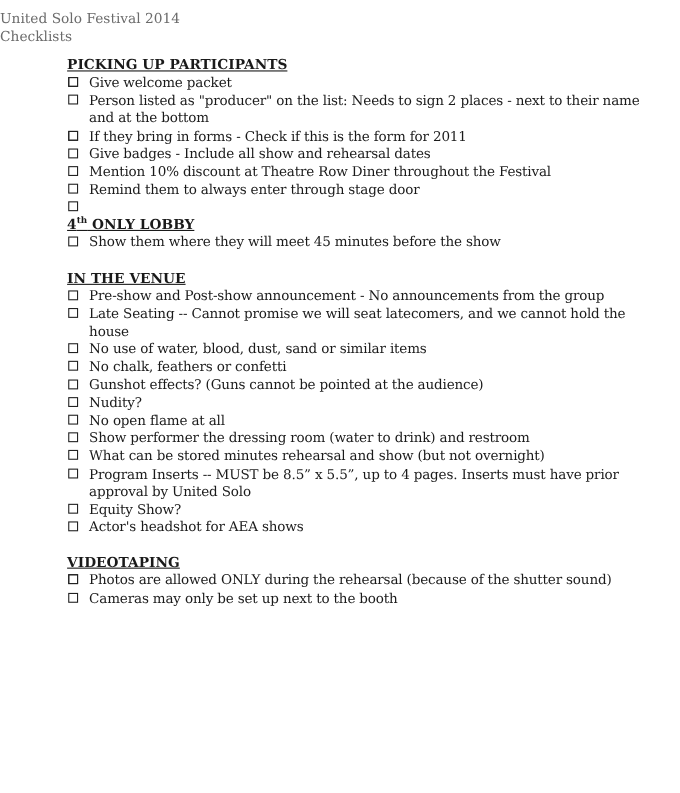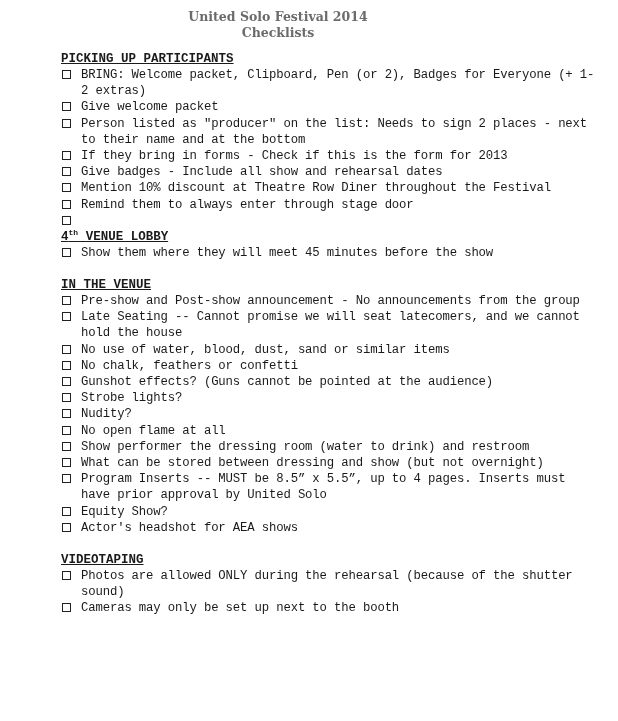--- a/index.html
+++ b/index.html
@@ -3,28 +3,28 @@
 <meta charset="utf-8">
 <style>
   html, body { margin: 0; padding: 0; background: #ffffff; }
   body {
     width: 618px; height: 721px; overflow: hidden; position: relative;
     font-family: "DejaVu Serif", "Liberation Serif", serif;
     color: #1a1a1a;
   }
   .header {
     position: absolute; left: 0; top: 9px; width: 556px;
-    text-align: center; color: #6b6b6b; font-size: 12.5px; line-height: 16px; font-weight: bold;
+    color: #6b6b6b; font-size: 12.5px; line-height: 16px;
   }
   .content { position: absolute; left: 61px; top: 51px; width: 540px; }
   .section-title {
     font-weight: bold; text-decoration: underline; font-size: 12.5px;
     line-height: 16px; margin: 0;
   }
-  .section { margin-bottom: 16px; font-family: Liberation Mono, monospace; }
+  .section { margin-bottom: 16px; }
   ul { list-style: none; margin: 0; padding: 0; }
   li {
     position: relative; padding-left: 20px; font-size: 12.3px;
     line-height: 16.2px; letter-spacing: -0.15px;
   }
   .cb {
     position: absolute; left: 1px; top: 3px; width: 9px; height: 9px;
     border: 1px solid #222; box-sizing: border-box;
   }
   sup { font-size: 8px; line-height: 0; }
@@ -35,52 +35,51 @@
 <div class="header">
   <div>United Solo Festival 2014</div>
   <div>Checklists</div>
 </div>
 
 <div class="content">
 
   <div class="section">
     <h3 class="section-title">PICKING UP PARTICIPANTS</h3>
     <ul>
-      <li><span class="cb"></span><span>BRING: Welcome packet, Clipboard, Pen (or 2), Badges for Everyone (+ 1-2 extras)</span></li>
+      <li><span class="cb"></span></li>
       <li><span class="cb"></span><span>Give welcome packet</span></li>
       <li><span class="cb"></span><span>Person listed as "producer" on the list: Needs to sign 2 places - next to their name and at the bottom</span></li>
       <li><span class="cb"></span></li>
-      <li><span class="cb"></span><span>If they bring in forms - Check if this is the form for 2013</span></li>
+      <li><span class="cb"></span><span>If they bring in forms - Check if this is the form for 2011</span></li>
       <li><span class="cb"></span><span>Give badges - Include all show and rehearsal dates</span></li>
       <li><span class="cb"></span><span>Mention 10% discount at Theatre Row Diner throughout the Festival</span></li>
       <li><span class="cb"></span><span>Remind them to always enter through stage door</span></li>
       <li><span class="cb"></span></li>
     </ul>
   </div>
 
   <div class="section">
-    <h3 class="section-title"><span>4</span><sup>th</sup><span> VENUE LOBBY</span></h3>
+    <h3 class="section-title"><span>4</span><sup>th</sup><span> ONLY LOBBY</span></h3>
     <ul>
       <li><span class="cb"></span><span>Show them where they will meet 45 minutes before the show</span></li>
     </ul>
   </div>
 
   <div class="section">
     <h3 class="section-title">IN THE VENUE</h3>
     <ul>
       <li><span class="cb"></span><span>Pre-show and Post-show announcement - No announcements from the group</span></li>
       <li><span class="cb"></span><span>Late Seating -- Cannot promise we will seat latecomers, and we cannot hold the house</span></li>
       <li><span class="cb"></span><span>No use of water, blood, dust, sand or similar items</span></li>
       <li><span class="cb"></span><span>No chalk, feathers or confetti</span></li>
       <li><span class="cb"></span><span>Gunshot effects? (Guns cannot be pointed at the audience)</span></li>
-      <li><span class="cb"></span><span>Strobe lights?</span></li>
       <li><span class="cb"></span><span>Nudity?</span></li>
       <li><span class="cb"></span><span>No open flame at all</span></li>
       <li><span class="cb"></span><span>Show performer the dressing room (water to drink) and restroom</span></li>
-      <li><span class="cb"></span><span>What can be stored between dressing and show (but not overnight)</span></li>
+      <li><span class="cb"></span><span>What can be stored minutes rehearsal and show (but not overnight)</span></li>
       <li><span class="cb"></span><span>Program Inserts -- MUST be 8.5” x 5.5”, up to 4 pages. Inserts must have prior approval by United Solo</span></li>
       <li><span class="cb"></span><span>Equity Show?</span></li>
       <li><span class="cb"></span><span>Actor's headshot for AEA shows</span></li>
     </ul>
   </div>
 
   <div class="section">
     <h3 class="section-title">VIDEOTAPING</h3>
     <ul>
       <li><span class="cb"></span></li>

